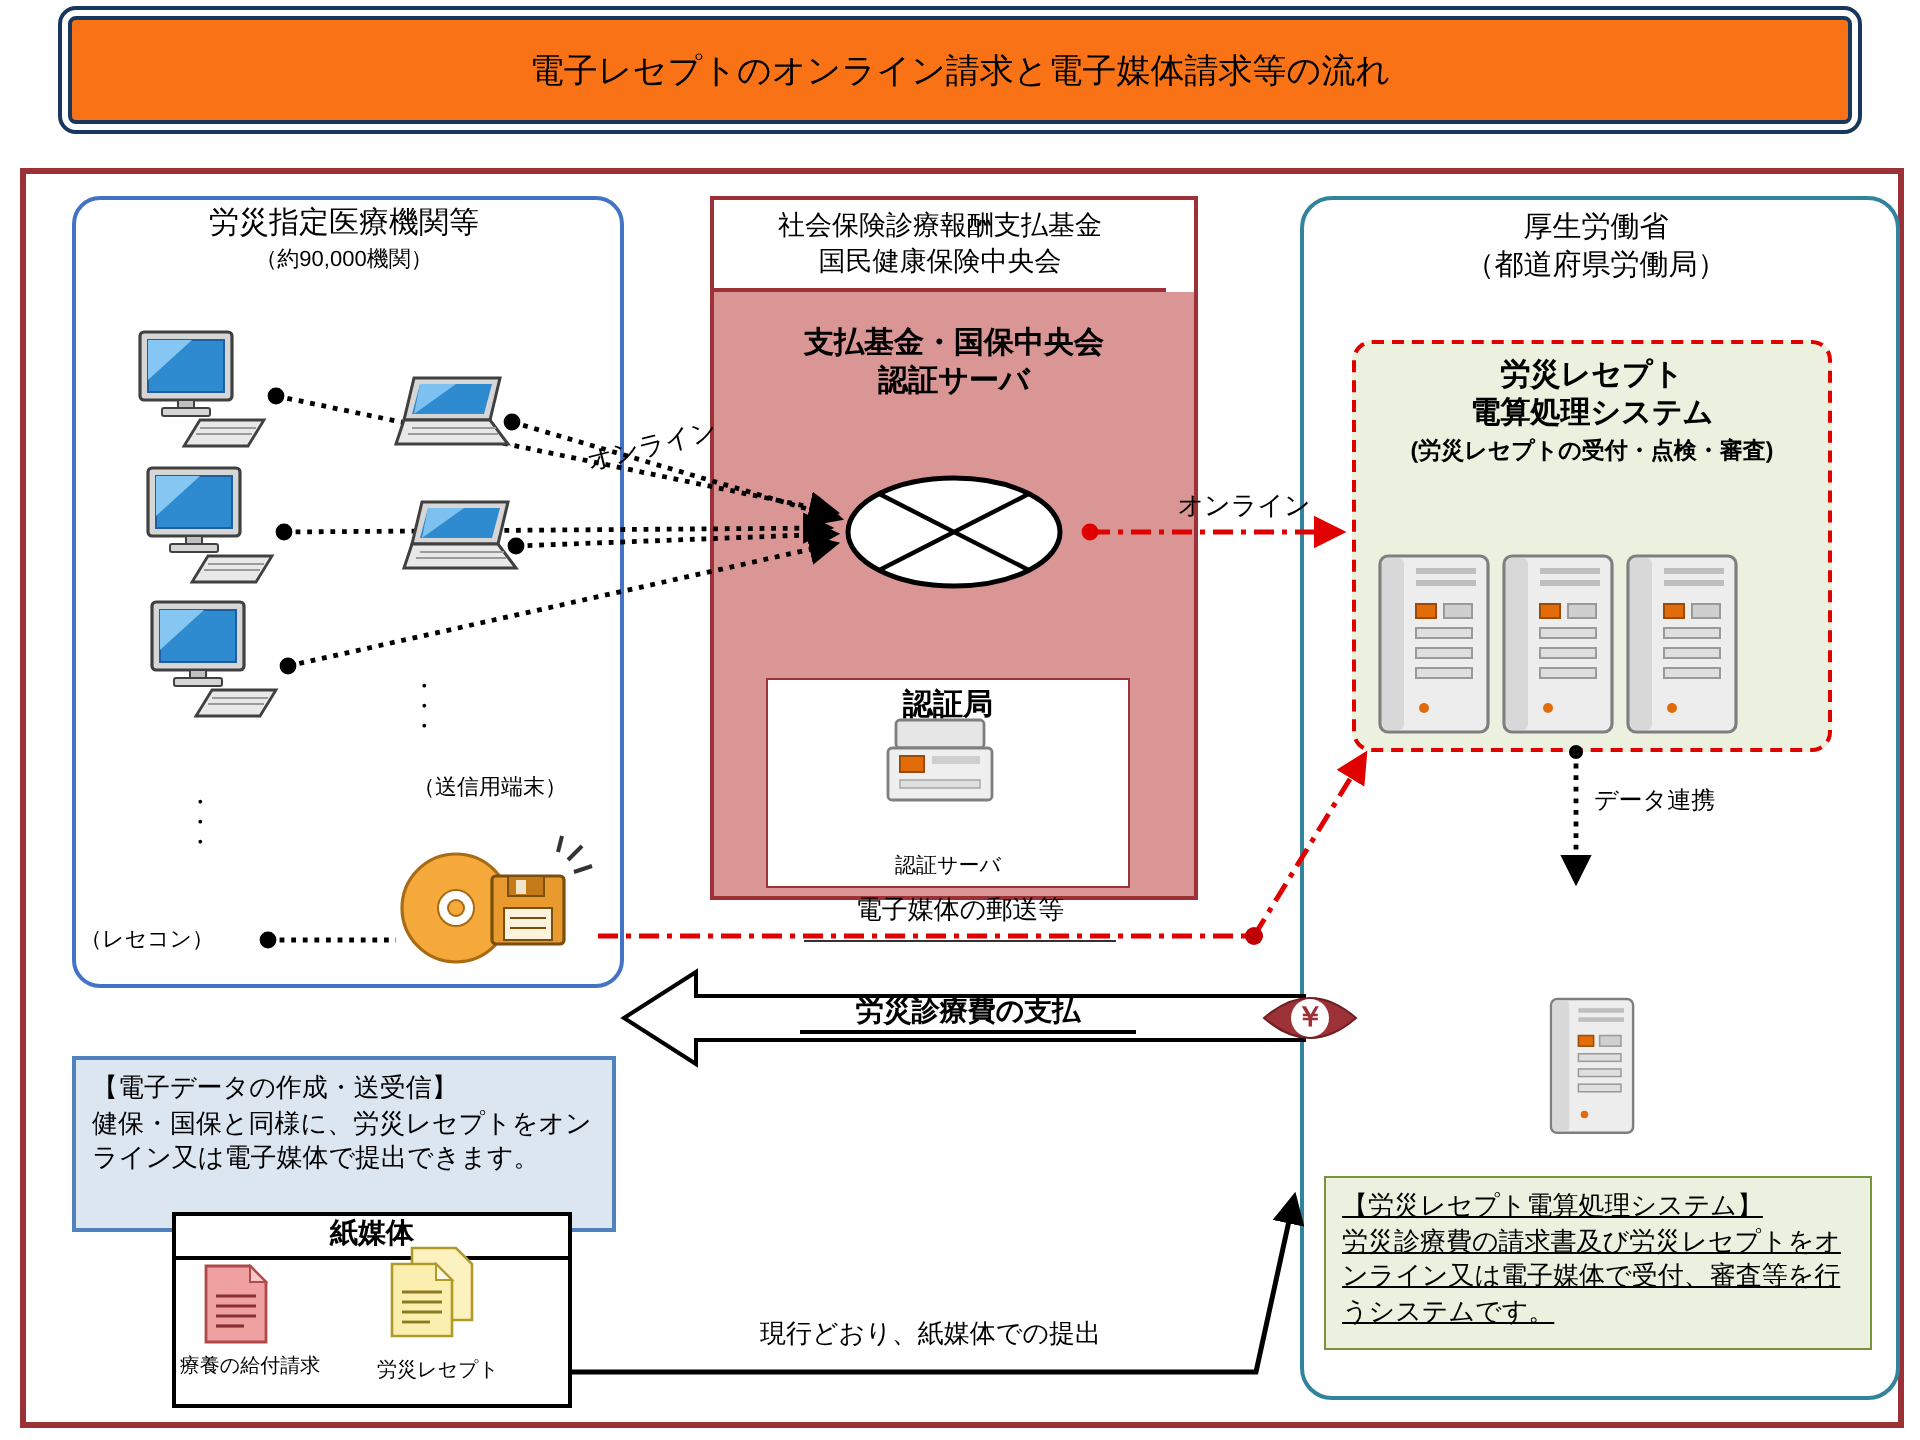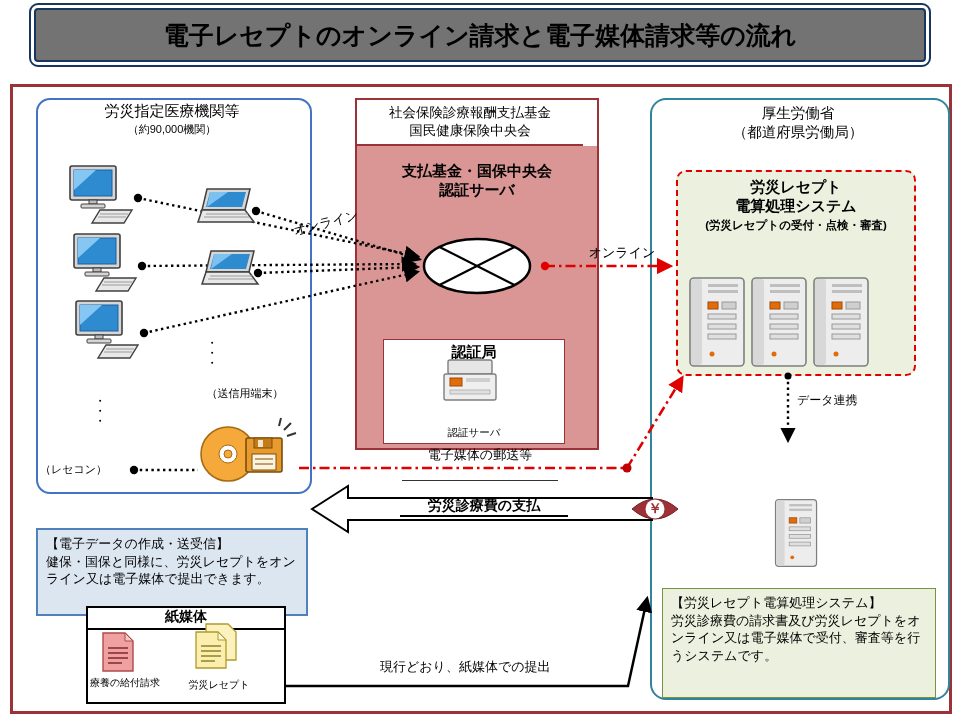--- a/index.html
+++ b/index.html
@@ -4,21 +4,21 @@
 <style>
   html,body{margin:0;padding:0;background:#fff;}
   .stage{position:relative;width:960px;height:720px;background:#fff;overflow:hidden;
          font-family:"Liberation Sans","DejaVu Sans",sans-serif;color:#000;}
   .abs{position:absolute;}
   .pre{white-space:pre-line;}
   .ctr{text-align:center;}
 
   .titlebar{left:34px;top:8px;width:888px;height:50px;display:flex;align-items:center;justify-content:center;
             border:2px solid var(--navy,#17375E);outline:2px solid var(--navy,#17375E);outline-offset:3px;
-            border-radius:4px;font-size:25px;font-weight:bold;background:#737373;z-index:1;}
+            border-radius:4px;font-size:17px;font-weight:normal;background:#f97316;z-index:1;}
 
   .mainframe{left:10px;top:84px;width:936px;height:624px;border:3px solid var(--frame,#9C3137);z-index:0;}
 
   .left-panel{left:36px;top:98px;width:272px;height:392px;border:2.5px solid var(--blue,#4472C4);
               border-radius:14px;background:#fff;z-index:1;}
   .lp-title{left:36px;top:102px;width:272px;font-size:15px;z-index:2;}
   .lp-sub{left:36px;top:122px;width:272px;font-size:11px;z-index:2;}
 
   .center-panel{left:355px;top:98px;width:240px;height:348px;border:2px solid var(--frame,#9C3137);background:#fff;z-index:1;}
   .center-header{position:absolute;left:0;top:0;right:14px;height:44px;display:flex;align-items:center;justify-content:center;
@@ -36,33 +36,33 @@
              border:2px dashed var(--red,#E00000);border-radius:10px;z-index:2;}
   .gb-title{position:absolute;left:0;top:6px;width:100%;font-size:15px;font-weight:bold;}
   .gb-sub{position:absolute;left:0;top:46px;width:100%;font-size:11.5px;font-weight:bold;}
   .admin-box{left:692px;top:446px;width:214px;height:138px;background:var(--pink,#D99694);
              border:1px solid #B37070;z-index:2;}
   .ab-title{position:absolute;left:0;top:5px;width:100%;font-size:13px;font-weight:bold;}
 
   .note{font-size:13px;line-height:1.35;padding:5px 8px;box-sizing:border-box;z-index:2;}
   .note-edata{left:36px;top:528px;width:272px;height:88px;background:var(--bluelight,#DCE6F1);border:2px solid #4F81BD;}
   .note-network{left:354px;top:566px;width:242px;height:96px;background:var(--pinklight,#F2DCDB);border:1.5px solid var(--frame,#9C3137);}
-  .note-system{left:662px;top:588px;width:274px;height:110px;background:var(--greenlight,#EBF1DE);border:1.5px solid var(--green,#77933C);}
+  .note-system{left:662px;top:588px;width:274px;height:87px;background:var(--greenlight,#EBF1DE);border:1.5px solid var(--green,#77933C);text-decoration:underline;}
 
   .paper-panel{left:86px;top:606px;width:196px;height:94px;border:2px solid #000;background:#fff;z-index:2;}
   .pp-title{position:absolute;left:0;top:0;width:100%;height:20px;border-bottom:2px solid #000;
             font-size:14px;font-weight:bold;}
   .doc-label{font-size:10px;z-index:6;}
 
   .overlay{position:absolute;left:0;top:0;width:960px;height:720px;z-index:4;pointer-events:none;}
 
   .lbl{position:absolute;z-index:6;font-size:13px;}
   .online-1{left:280px;top:214px;width:92px;transform:rotate(-14deg);}
   .online-2{left:576px;top:244px;width:92px;}
-  .media-mail{left:402px;top:446px;width:156px;text-align:center;border-bottom:1.5px solid #333;padding-bottom:16px;}
+  .media-mail{left:402px;top:446px;width:156px;text-align:center;border-bottom:1.5px solid #333;padding-bottom:6px;}
   .payment{left:400px;top:497px;width:168px;text-align:center;font-weight:bold;font-size:14px;border-bottom:2px solid #000;}
   .data-link{left:797px;top:392px;font-size:12px;}
   .paper-submit{left:380px;top:658px;font-size:13px;text-align:center;}
   .yen-glyph{left:644px;top:500px;width:22px;text-align:center;font-weight:bold;font-size:14px;color:var(--frame,#9C3137);}
   .terminal{left:178px;top:386px;width:134px;text-align:center;font-size:11px;z-index:2;}
   .rececon{left:40px;top:462px;width:88px;font-size:11px;z-index:2;}
   .vdots{font-size:12px;line-height:0.85;z-index:2;white-space:pre-line;}
   .vdots-a{left:206px;top:338px;}
   .vdots-b{left:94px;top:396px;}
 </style>

